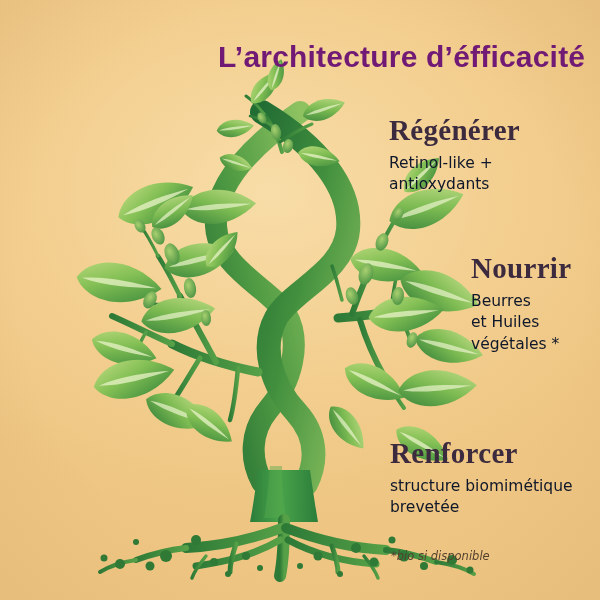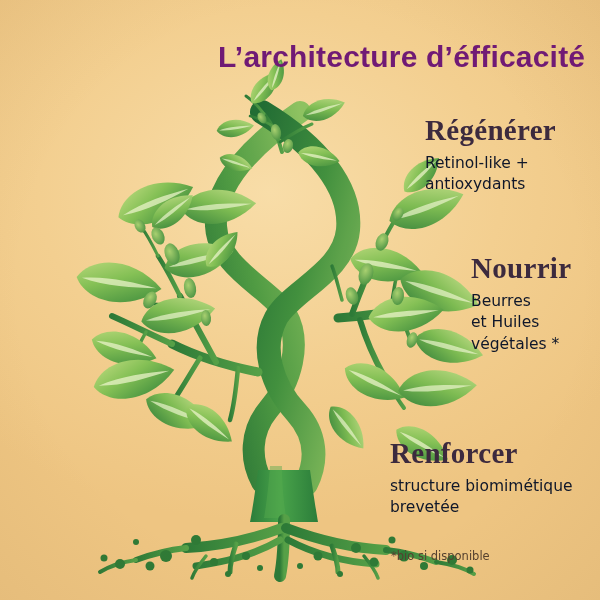--- a/index.html
+++ b/index.html
@@ -71,29 +71,30 @@
     left: 218px;
     top: 40px;
     font-family: Liberation Sans, sans-serif;
     font-weight: bold;
     font-size: 30px;
     color: #701a75;
     letter-spacing: 0.2px;
     white-space: nowrap;
   }
 
-  #block-regenerer { left: 389px; top: 114px; margin-left: 36px; }
+  #block-regenerer { left: 389px; top: 114px; }
   #block-nourrir   { left: 471px; top: 252px; }
   #block-renforcer { left: 390px; top: 437px; }
 
   #footnote {
     position: absolute;
     left: 391px;
     top: 549px;
     font-family: "DejaVu Sans", sans-serif;
+    font-style: italic;
     font-size: 11.5px;
     color: #55412f;
     white-space: nowrap;
   }
 </style>
 </head>
 <body>
 
 <div id="poster">
 

